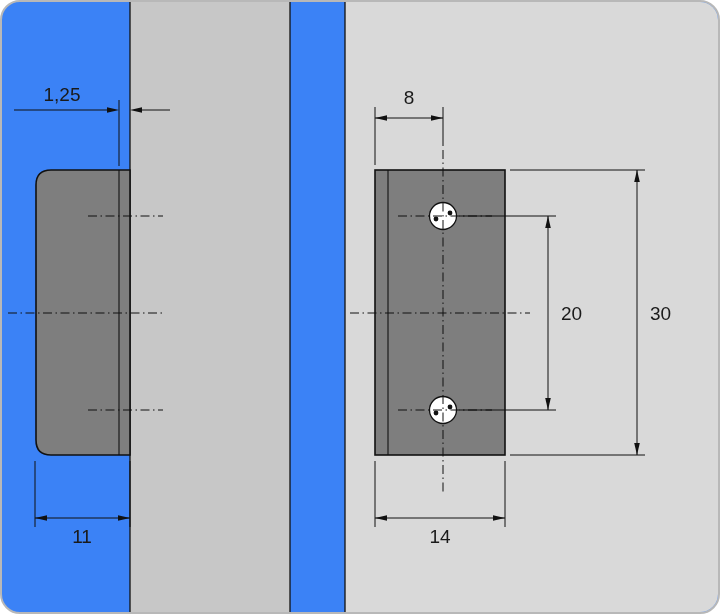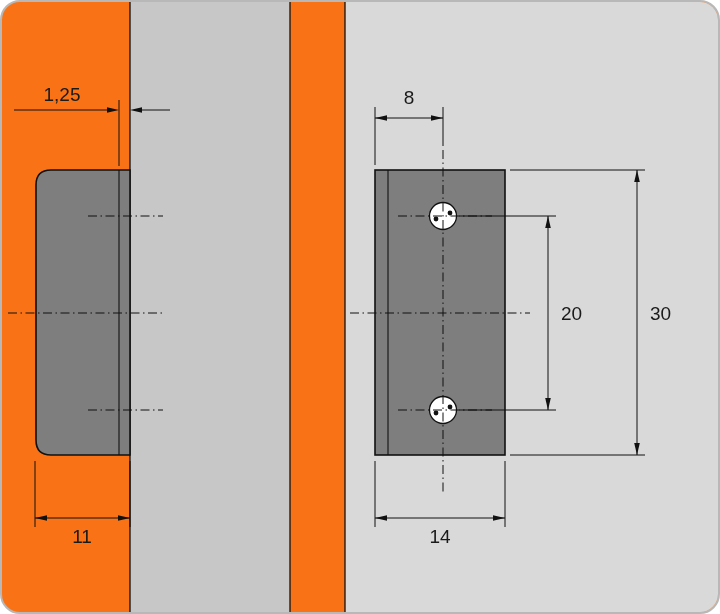--- a/index.html
+++ b/index.html
@@ -6,21 +6,21 @@
     margin: 0;
     padding: 0;
     background: #ffffff;
     font-family: "Liberation Sans", sans-serif;
   }
   .canvas {
     position: relative;
     width: 720px;
     height: 614px;
     box-sizing: border-box;
-    background: #f97316;
+    background: #3b82f6;
     border: 2px solid #b8b8b8;
     border-radius: 20px;
     overflow: hidden;
   }
   .canvas svg {
     position: absolute;
     top: -2px;
     left: -2px;
     display: block;
   }

